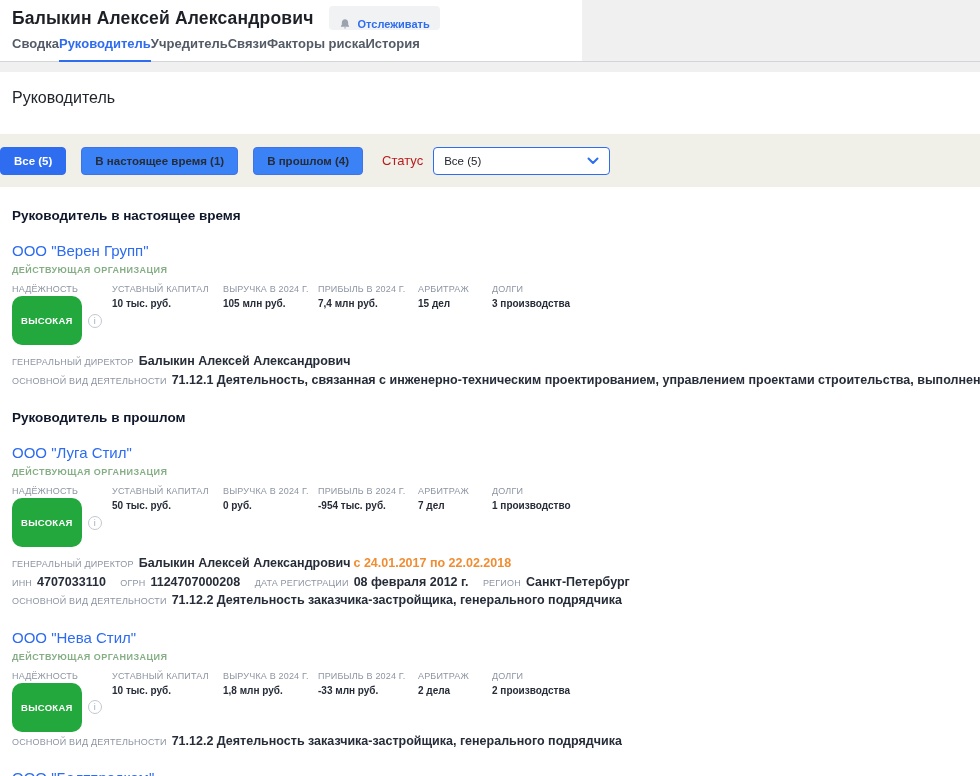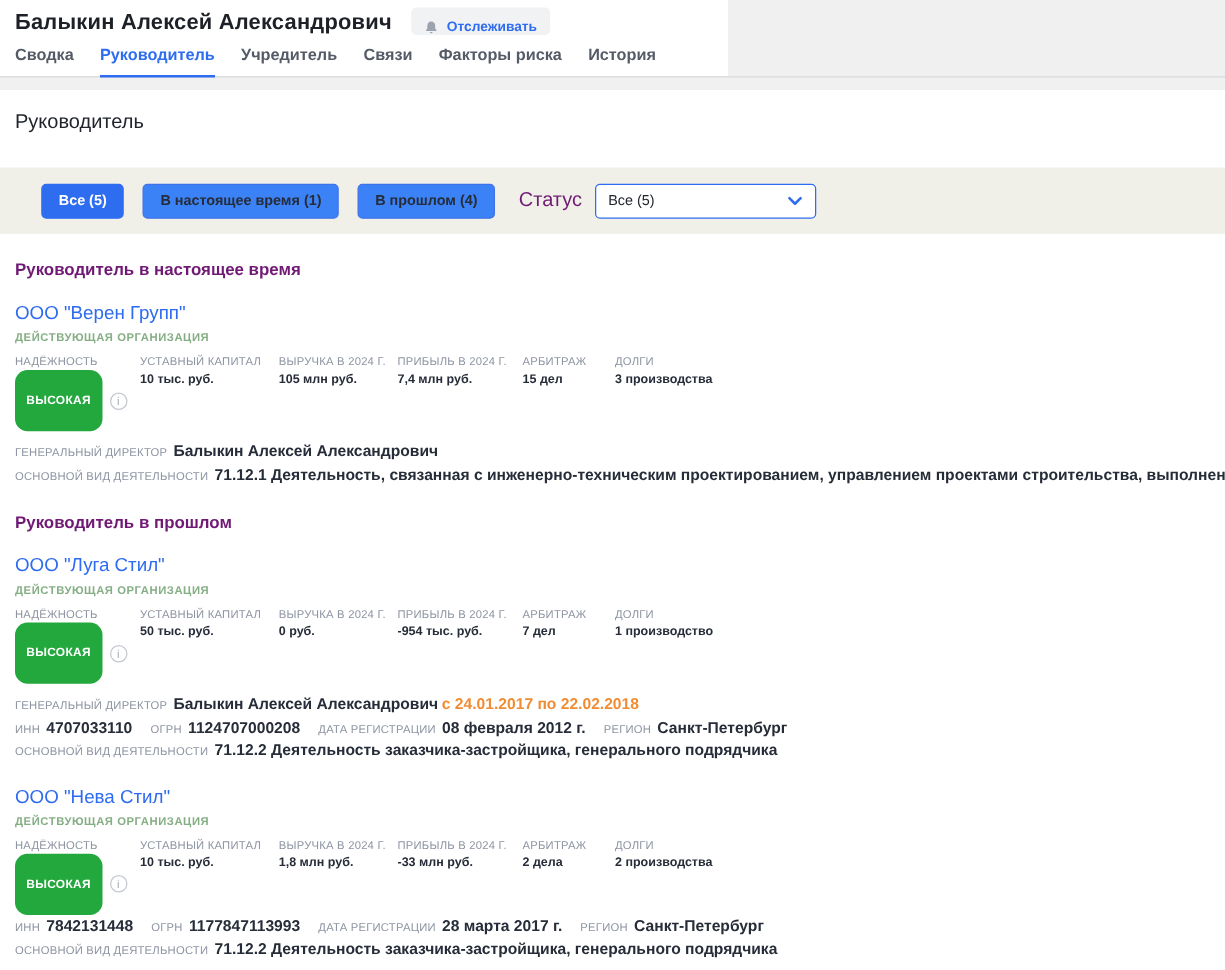--- a/index.html
+++ b/index.html
@@ -11,49 +11,49 @@
   }
   
   .topbar {
     position: relative; height: 62px;
     background: linear-gradient(90deg, #ffffff 0, #ffffff 582px, #f0f0f0 582px);
     border-bottom: 1px solid #d3d5d8;
   }
   .row1 { display: flex; align-items: center; padding: 6px 0 0 12px; }
   .person-name { margin: 0; font-size: 17.5px; font-weight: 700; color: #1d2026; letter-spacing: .01em; }
   .follow {
-    display: inline-flex; align-items: flex-end; gap: 6px;
-    margin-left: 16px; height: 22px; padding: 0 10px;
+    display: inline-flex; align-items: flex-start; gap: 6px;
+    margin-left: 16px; height: 22px; padding: 12px 10px;
     border: none; border-radius: 4px; background: #f1f2f4;
     color: #2e6cf0; font: 700 11px "Liberation Sans", sans-serif; cursor: pointer;
   }
-  .tabs { position: absolute; left: 12px; bottom: -1px; display: flex; gap: 21px; }
+  .tabs { position: absolute; left: 12px; bottom: -1px; display: flex; }
   .tab {
     font-size: 13px; font-weight: 700; color: #545b66; text-decoration: none;
     padding-bottom: 9px; border-bottom: 2px solid transparent; cursor: pointer;
   }
   .tab.active { color: #2e6cf0; border-bottom-color: #2e6cf0; }
   .substrip { height: 10px; background: #f0f0f0; }
   
   .page-title { margin: 17px 12px 0; font-size: 16px; font-weight: 500; color: #21252c; }
   .filterbar {
     margin-top: 27px; height: 53px; background: #f0efe8;
-    display: flex; align-items: center; padding-left: 33px;
+    display: flex; align-items: center; 
   }
   .fbtn { height: 28px; padding: 0 13px; border-radius: 4px; font: 600 11.5px "Liberation Sans", sans-serif; cursor: pointer; }
   .fbtn.active  { background: #2e6cf0; border: 1px solid #2e6cf0; color: #fff; margin-right: 15px; }
   .fbtn.outline { background: #3b82f6; border: 1px solid #4173e8; color: #262c38; margin-right: 15px; }
-  .status-label { margin: 0 10px 0 4px; font-size: 16px; color: #701a75; }
+  .status-label { margin: 0 10px 0 4px; font-size: 13px; color: #b91c1c; }
   .select {
     width: 177px; height: 28px; background: #fff; border: 1px solid #2e6cf0; border-radius: 4px;
     display: flex; align-items: center; justify-content: space-between;
     padding: 0 10px; font-size: 11.5px; color: #21252c; cursor: pointer;
   }
   
-  .section-title { margin: 21px 12px 0; font-size: 13.5px; font-weight: 700; color: #701a75; }
+  .section-title { margin: 21px 12px 0; font-size: 13.5px; font-weight: 700; color: #0f172a; }
   .card { margin: 19px 0 0 12px; }
   .cname { display: inline-block; font-size: 15px; font-weight: 500; color: #2d6bf0; text-decoration: none; cursor: pointer; }
   .cstatus { margin-top: 5px; font-size: 9px; font-weight: 600; letter-spacing: .05em; }
   .cstatus.green  { color: #85ae85; }
   .cstatus.orange { color: #f0a969; }
   .stats { display: flex; margin-top: 9px; }
   .stat { padding-right: 8px; }
   .stat.c1 { width: 100px; } .stat.c2 { width: 111px; } .stat.c3 { width: 95px; }
   .stat.c4 { width: 100px; } .stat.c5 { width: 74px; }
   .slabel { font-size: 9px; color: #8d94a2; letter-spacing: .02em; }
@@ -234,26 +234,20 @@
           </div>
         <div class="stat c5">
             <div class="slabel">АРБИТРАЖ</div>
             <div class="sval">2 дела</div>
           </div>
         <div class="stat c6">
             <div class="slabel">ДОЛГИ</div>
             <div class="sval">2 производства</div>
           </div>
       </div>
-      <div class="drow">
-        <span class="dlabel">ИНН</span><span class="dval">7842131448</span>
-        <span class="dlabel gap">ОГРН</span><span class="dval">1177847113993</span>
-        <span class="dlabel gap">ДАТА РЕГИСТРАЦИИ</span><span class="dval">28 марта 2017 г.</span>
-        <span class="dlabel gap">РЕГИОН</span><span class="dval">Санкт-Петербург</span>
-      </div>
       <div class="drow activity">
         <span class="dlabel">ОСНОВНОЙ ВИД ДЕЯТЕЛЬНОСТИ</span><span class="dval">71.12.2 Деятельность заказчика-застройщика, генерального подрядчика</span>
       </div>
     </article>
 
     <article class="card">
       <a class="cname">ООО "Балтпродком"</a>
       <div class="cstatus orange">В ПРОЦЕССЕ РЕОРГАНИЗАЦИИ</div>
       
       

